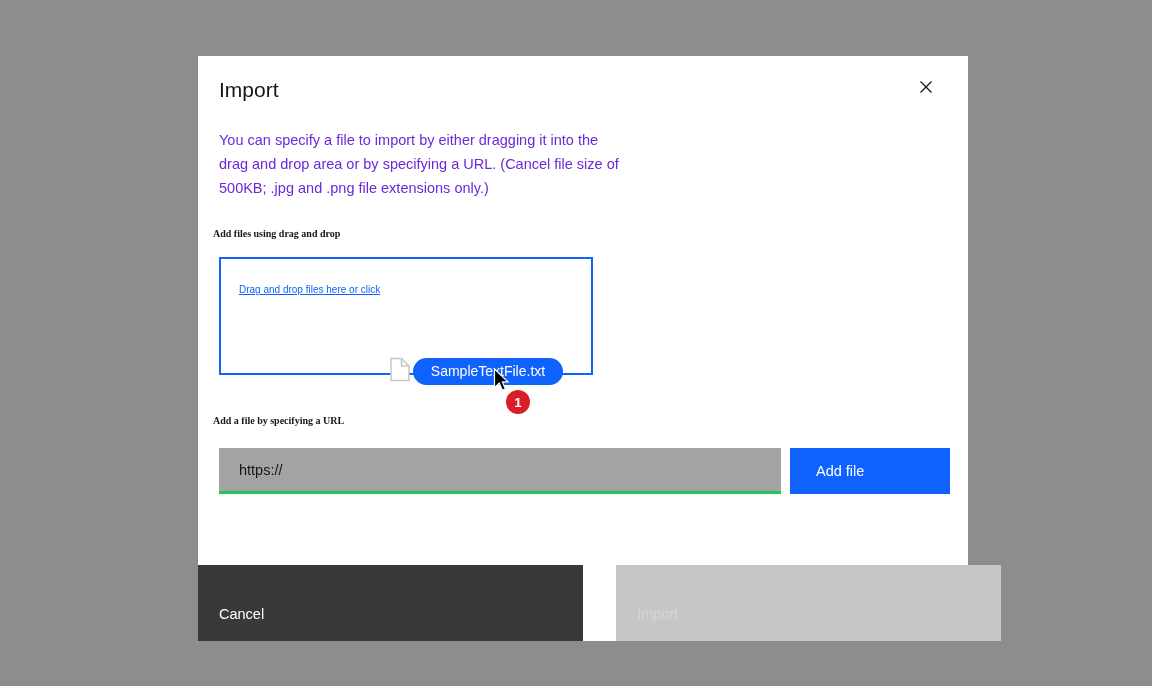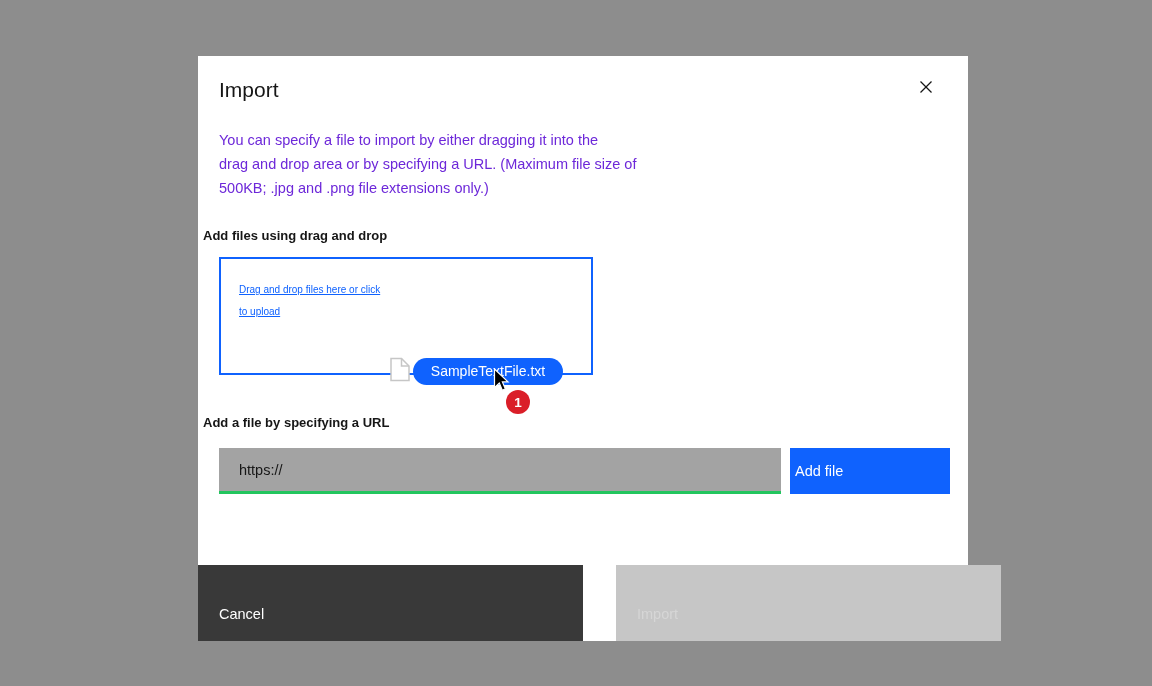--- a/index.html
+++ b/index.html
@@ -23,22 +23,22 @@
   }
   .close-btn {
     position: absolute; left: 706px; top: 10px;
     width: 44px; height: 44px;
     background: transparent; border: none; cursor: pointer;
     display: flex; align-items: center; justify-content: center;
   }
   .desc { position: absolute; left: 21px; top: 72px; }
   .desc .line { font-size: 14.5px; line-height: 24px; color: #6d28d9; }
   .section-heading {
-    position: absolute; left: 5px;
-    font-size: 13px; font-weight: 700; color: #161616;
+    position: absolute; left: 15px;
+    font-size: 10px; font-weight: 700; color: #161616; font-family: Liberation Serif, serif;
   }
   .heading-dnd { top: 172px; }
   .heading-url { top: 359px; text-align: center; }
   .dropzone {
     position: absolute; left: 21px; top: 201px;
     width: 374px; height: 118px;
     border: 2px solid #0f62fe; background: #ffffff;
     cursor: pointer;
   }
   .dropzone-link {
@@ -74,21 +74,21 @@
     font-family: "Liberation Sans", "DejaVu Sans", sans-serif;
     font-size: 14.5px; color: #161616;
     outline: none;
   }
   .add-file-btn {
     position: absolute; left: 592px; top: 392px;
     width: 160px; height: 46px;
     background: #0f62fe; color: #ffffff;
     border: none; cursor: pointer;
     font-family: "Liberation Sans", "DejaVu Sans", sans-serif;
-    font-size: 14.5px; text-align: left; padding-left: 5px;
+    font-size: 14.5px; text-align: left; padding-left: 26px;
   }
   .footer {
     position: absolute; left: 0; top: 509px;
     width: 876px; height: 76px;
     display: flex;
     gap: 33px;
   }
   .footer button {
     width: 385px; height: 76px;
     border: none; text-align: left;
@@ -111,30 +111,29 @@
     <span>
       <svg width="16" height="16" viewBox="0 0 16 16">
         <line x1="2.5" y1="2.5" x2="13.5" y2="13.5" stroke="#161616" stroke-width="1.3"></line>
         <line x1="13.5" y1="2.5" x2="2.5" y2="13.5" stroke="#161616" stroke-width="1.3"></line>
       </svg>
     </span>
   </button>
 
   <div class="desc">
     <div class="line">You can specify a file to import by either dragging it into the</div>
-    <div class="line">drag and drop area or by specifying a URL. (Maximum file size of</div>
+    <div class="line">drag and drop area or by specifying a URL. (Cancel file size of</div>
     <div class="line">500KB; .jpg and .png file extensions only.)</div>
   </div>
 
   <div class="section-heading heading-dnd">Add files using drag and drop</div>
 
   <div class="dropzone">
     <a class="dropzone-link">
       <span>Drag and drop files here or click</span>
-      <span>to upload</span>
     </a>
   </div>
 
   <div class="drag-group">
     <span class="file-icon">
       <svg width="22" height="25" viewBox="0 0 22 25">
         <path d="M2 1.5 h10.5 l7.5 7.5 v14.5 h-18 z" fill="#ffffff" stroke="#c6c6c6" stroke-width="1.5"></path>
         <path d="M12.5 1.5 v7.5 h7.5" fill="none" stroke="#c6c6c6" stroke-width="1.5"></path>
       </svg>
     </span>

